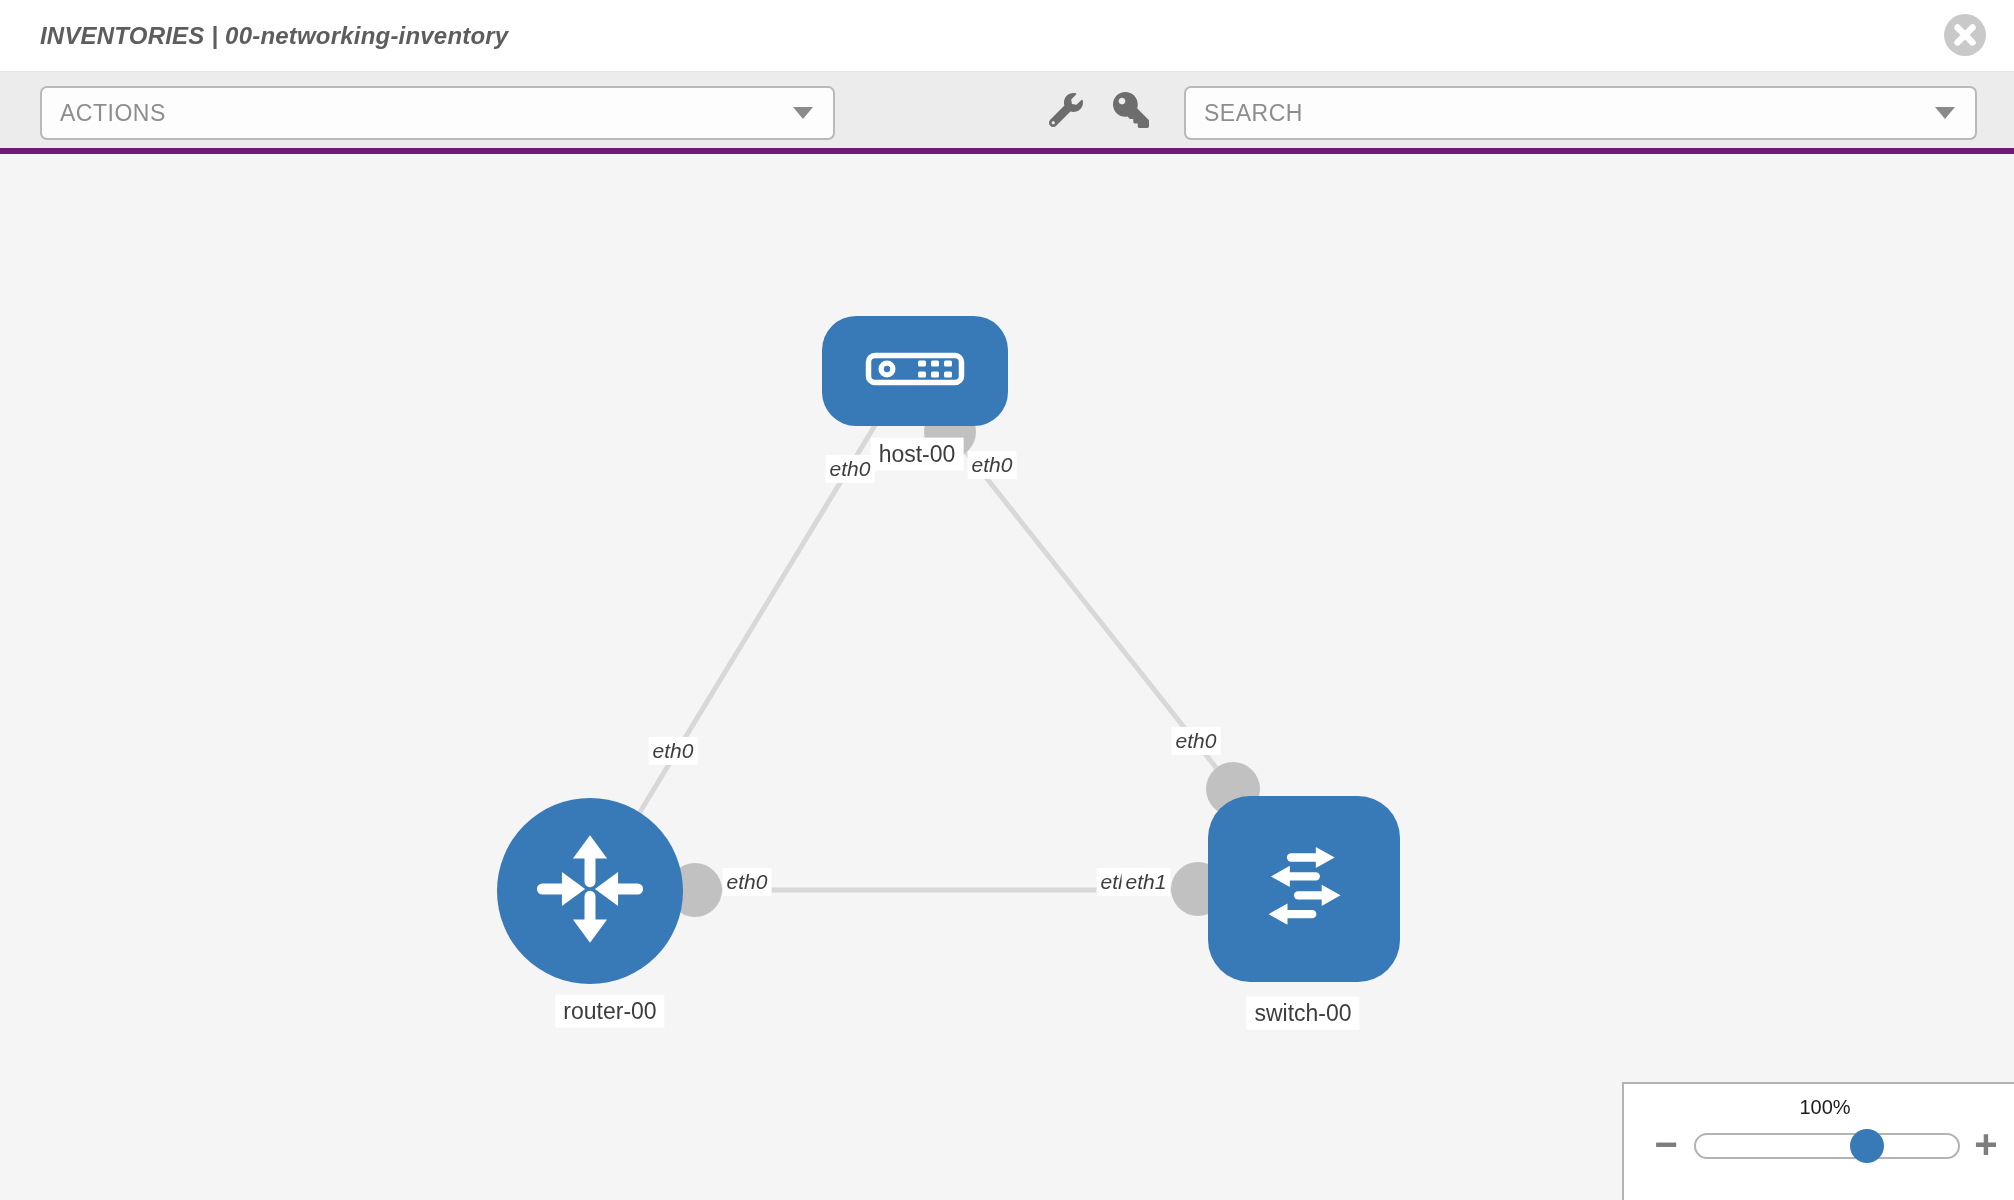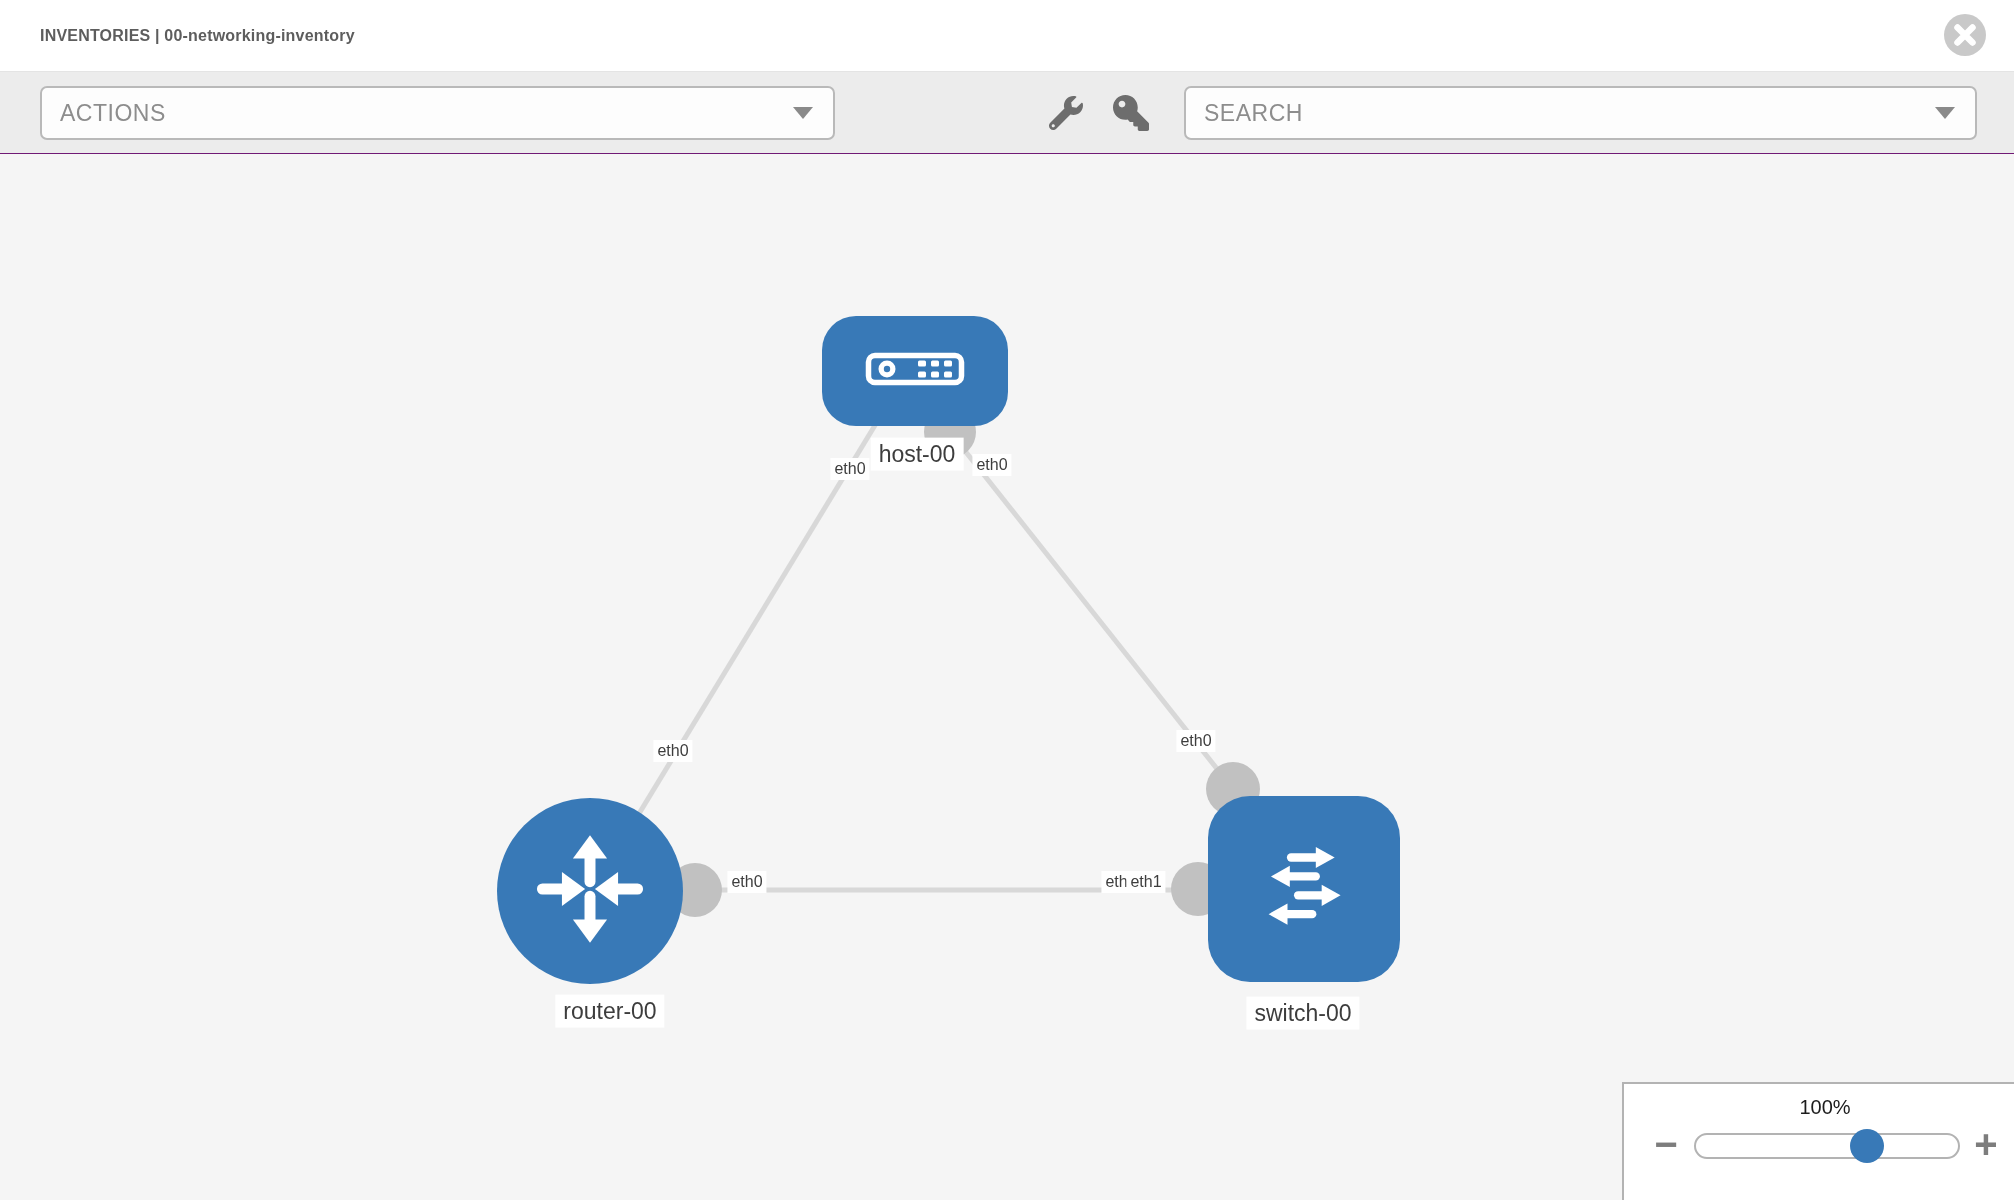--- a/index.html
+++ b/index.html
@@ -9,25 +9,25 @@
     --toolbar-bg:#ececec;
     --canvas-bg:#f5f5f5;
   }
   *{margin:0;padding:0;box-sizing:border-box;}
   html,body{width:2014px;height:1200px;overflow:hidden;background:#fff;
     font-family:"Liberation Sans","DejaVu Sans",sans-serif;}
 
   
   .header{position:relative;height:72px;background:#fff;border-bottom:1px solid #e4e4e4;}
   .page-title{position:absolute;left:40px;top:50%;transform:translateY(-50%);
-    font-size:16px;font-weight:bold;color:#5d5d5d;letter-spacing:.2px;}
+    font-size:24px;font-weight:bold;color:#5d5d5d;letter-spacing:.2px;font-style:italic;}
   .close-btn{position:absolute;left:1943px;top:13px;width:44px;height:44px;cursor:pointer;}
 
   
-  .toolbar{position:relative;height:82px;background:var(--toolbar-bg);border-bottom:1px solid #701a75;}
+  .toolbar{position:relative;height:82px;background:var(--toolbar-bg);border-bottom:6px solid #701a75;}
   .dropdown{position:absolute;top:14px;height:54px;background:#fdfdfd;border:2px solid #b9b9b9;
     border-radius:7px;display:flex;align-items:center;cursor:pointer;}
   .dropdown .ddl{font-size:23px;color:#8d8d8d;padding-left:18px;letter-spacing:.5px;}
   .caret{position:absolute;right:20px;top:50%;transform:translateY(-50%);width:0;height:0;
     border-left:10px solid transparent;border-right:10px solid transparent;border-top:12px solid #8a8a8a;}
   .actions-dd{left:40px;width:795px;}
   .search-dd{left:1184px;width:793px;}
   .tool-btn{position:absolute;top:50%;transform:translateY(-50%);cursor:pointer;line-height:0;}
   .tool-wrench{left:1049px;}
   .tool-key{left:1113px;}
@@ -40,21 +40,21 @@
 
   .node{position:absolute;background:var(--node-blue);display:flex;align-items:center;
     justify-content:center;z-index:2;cursor:grab;}
   .node-host{left:822px;top:162px;width:186px;height:110px;border-radius:34px;}
   .node-router{left:497px;top:644px;width:186px;height:186px;border-radius:50%;}
   .node-switch{left:1208px;top:642px;width:192px;height:186px;border-radius:42px;}
 
   .lbl{position:absolute;transform:translate(-50%,-50%);background:#fff;color:#3d3d3d;
     z-index:3;white-space:nowrap;line-height:1.25;}
   .node-lbl{font-size:23px;padding:2px 8px;}
-  .if-lbl{font-size:16px;padding:1px 4px;}
+  .if-lbl{font-size:21px;padding:1px 4px;font-style:italic;}
 
   
   .zoom-panel{position:absolute;left:1622px;top:928px;width:440px;height:160px;background:#fff;
     border:2px solid #b3b3b3;z-index:5;}
   .zoom-value{position:absolute;left:151px;top:12px;width:100px;text-align:center;
     font-size:20px;color:#1c1c1c;}
   .zoom-btn{position:absolute;width:36px;text-align:center;font-size:40px;font-weight:bold;
     color:#7d7d7d;cursor:pointer;line-height:1;user-select:none;}
   .zoom-minus{left:24px;top:40px;}
   .zoom-plus{left:344px;top:40px;}

